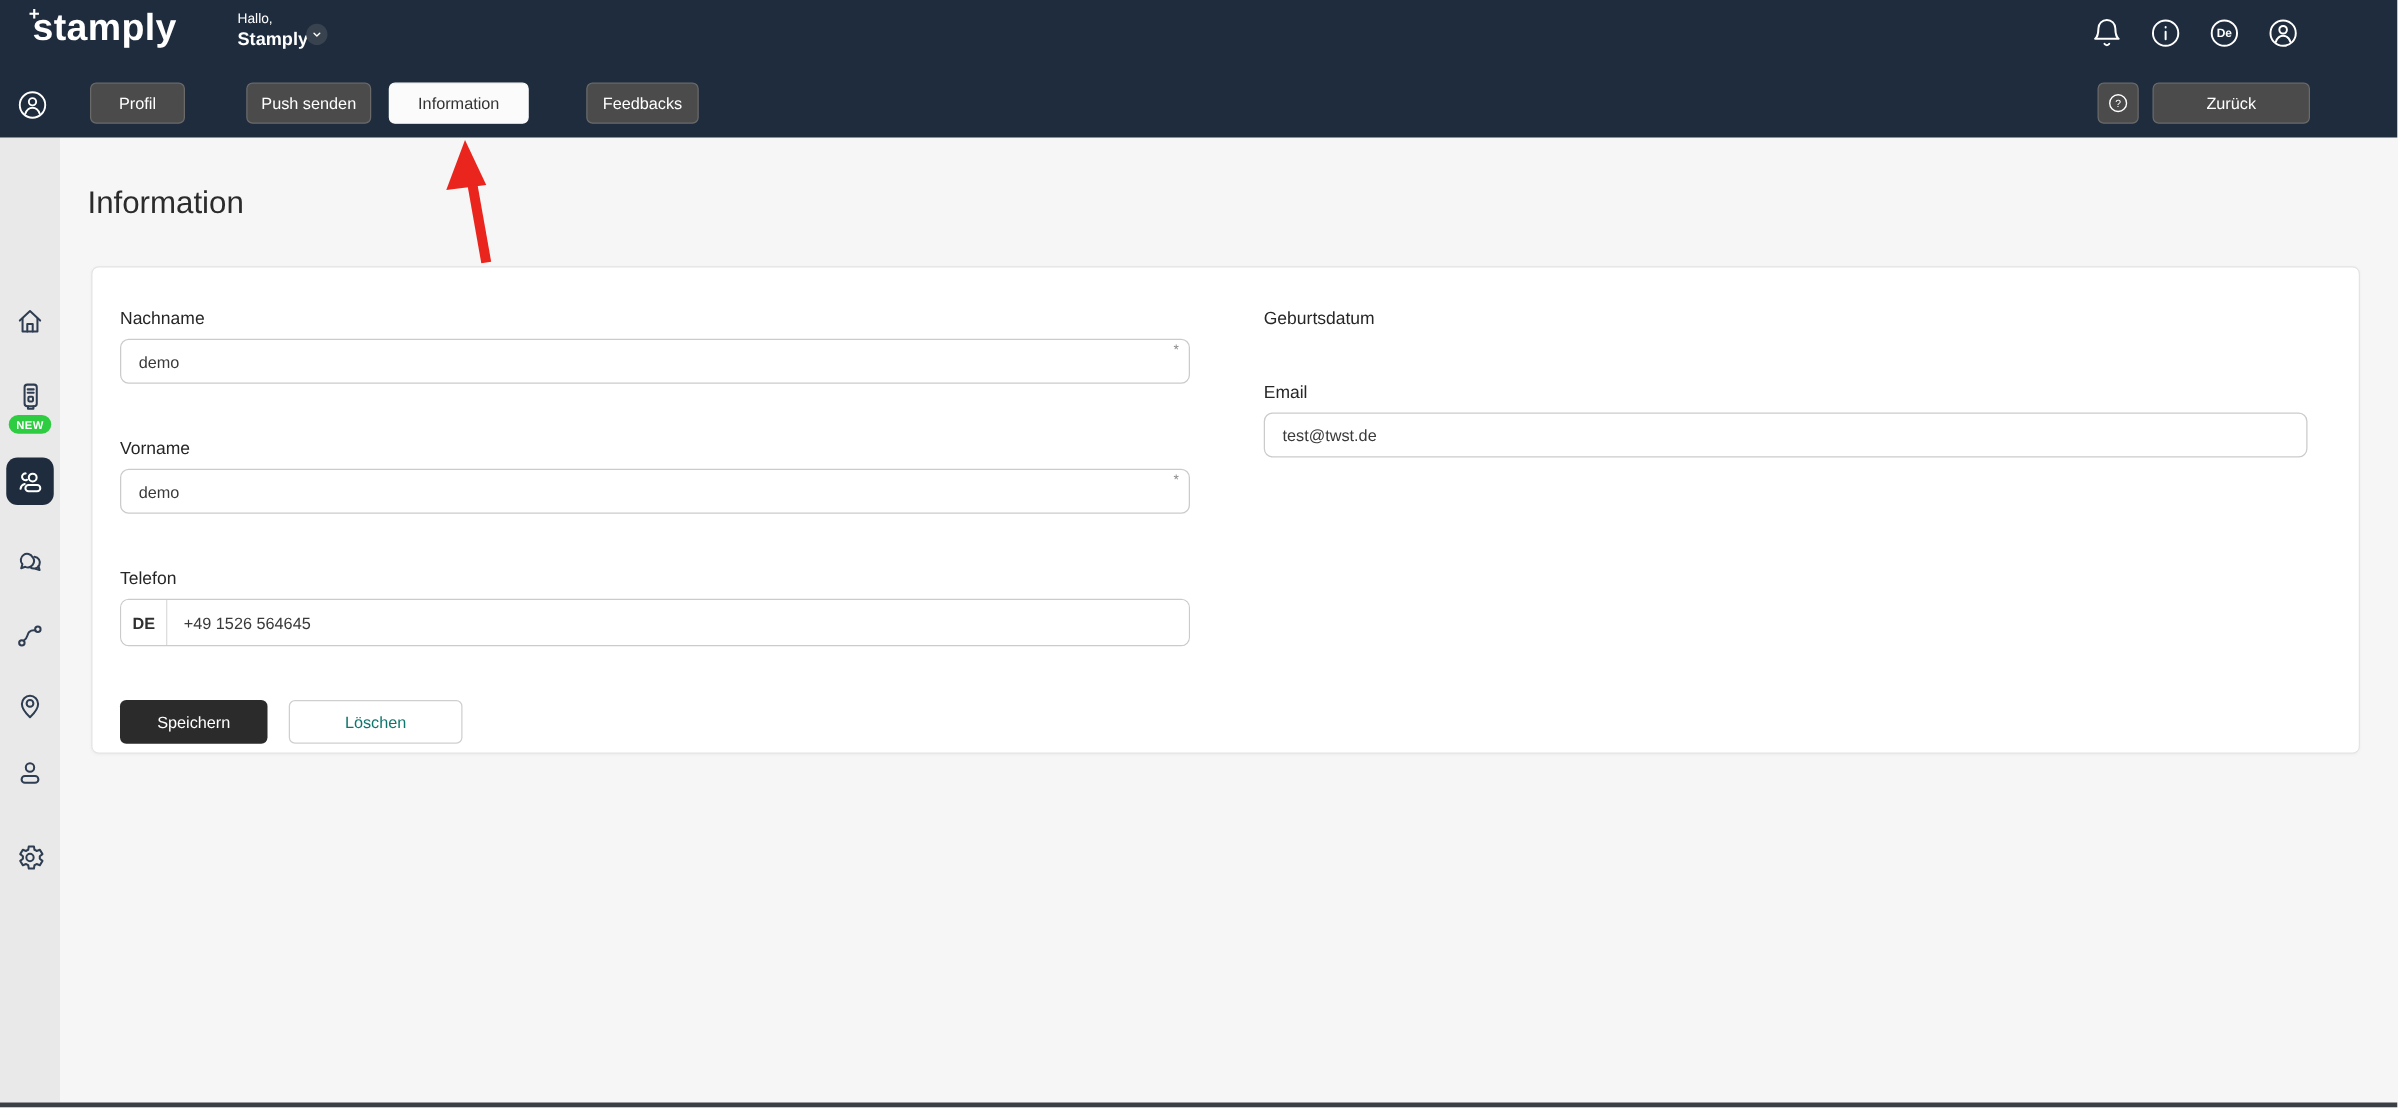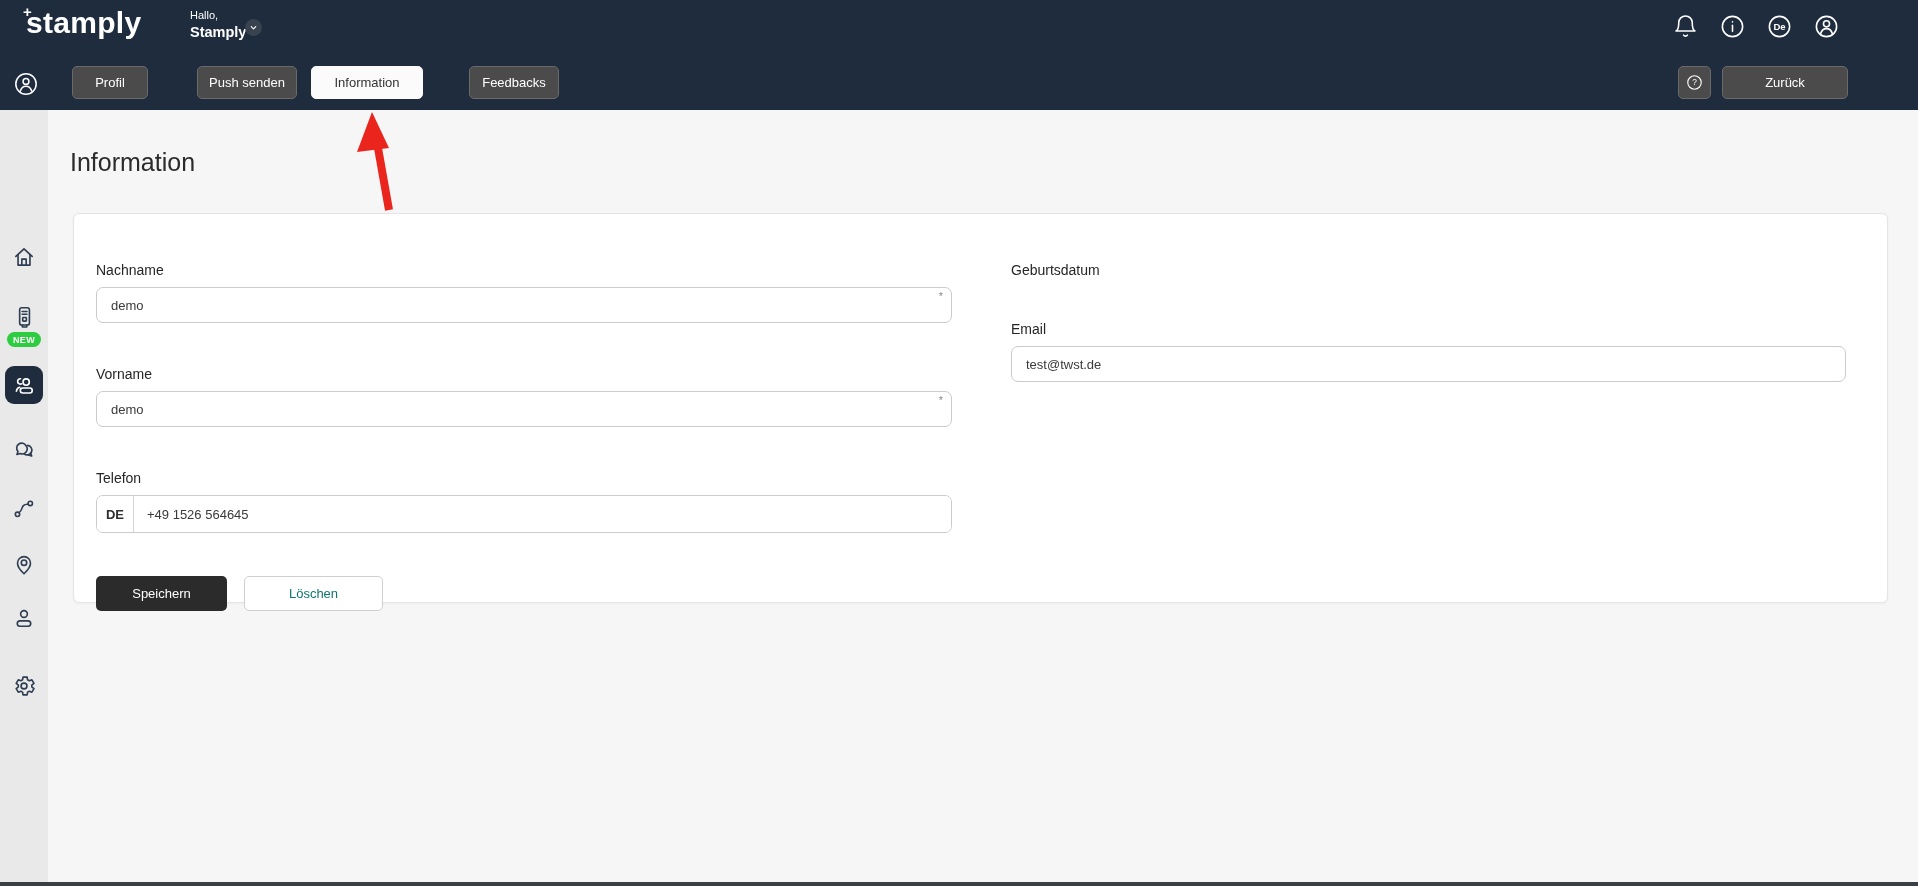--- a/index.html
+++ b/index.html
@@ -77,21 +77,21 @@
 
   
   .content { position:absolute; left:48px; top:110px; width:1870px; height:772px; background:#f6f6f6; }
   .page-title { position:absolute; left:22px; top:38px; font-size:25px; font-weight:500; color:#2b2b2b; }
   .annot-arrow { position:absolute; left:292px; top:0; z-index:6; pointer-events:none; }
 
   .card {
     position:absolute; left:25px; top:103px; width:1815px; height:390px;
     background:#fff; border:1px solid #e4e4e4; border-radius:6px;
     box-shadow:0 1px 3px rgba(0,0,0,.04);
-    padding:48px 45px 0 22px;
+    padding:32px 45px 0 22px;
     display:grid; grid-template-columns:856px 835px; column-gap:59px;
     align-content:start;
   }
   .field { margin-bottom:43px; }
   .field-label { display:block; font-size:14px; color:#262626; margin-bottom:9px; }
   .input-wrap { position:relative; height:36px;text-decoration:underline; }
   .text-input {
     width:100%; height:36px; border:1px solid #cbcbcb; border-radius:7px;
     padding:0 14px; font-size:13px; color:#3a3a3a; background:#fff;
     font-family:inherit; outline:none;
@@ -104,21 +104,21 @@
     background:#fff; overflow:hidden; align-items:stretch;
   }
   .phone-cc {
     width:37px; border-right:1px solid #d4d4d4; display:flex; align-items:center; justify-content:center;
     font-size:13px; font-weight:600; color:#2f2f2f; cursor:pointer; background:#fff;
   }
   .phone-input { border:none; flex:1; padding:0 13px; font-size:13px; color:#3a3a3a; outline:none; font-family:inherit; }
 
   .btn-row { display:flex; }
   .btn-save {
-    width:131px; height:35px; background:#2b2b2b; color:#fff; border:none; border-radius:5px;
+    width:118px; height:35px; background:#2b2b2b; color:#fff; border:none; border-radius:5px;
     font-size:13px; font-family:inherit; cursor:pointer;
   }
   .btn-delete {
     width:139px; height:35px; background:#fff; color:#0f766e; border:1px solid #cfcfcf; border-radius:5px;
     font-size:13px; font-family:inherit; margin-left:17px; cursor:pointer;
   }
 
   .bottom-strip { position:absolute; left:0; bottom:0; width:1918px; height:4px; background:#3a3f45; z-index:7; }
 </style>
 </head>

